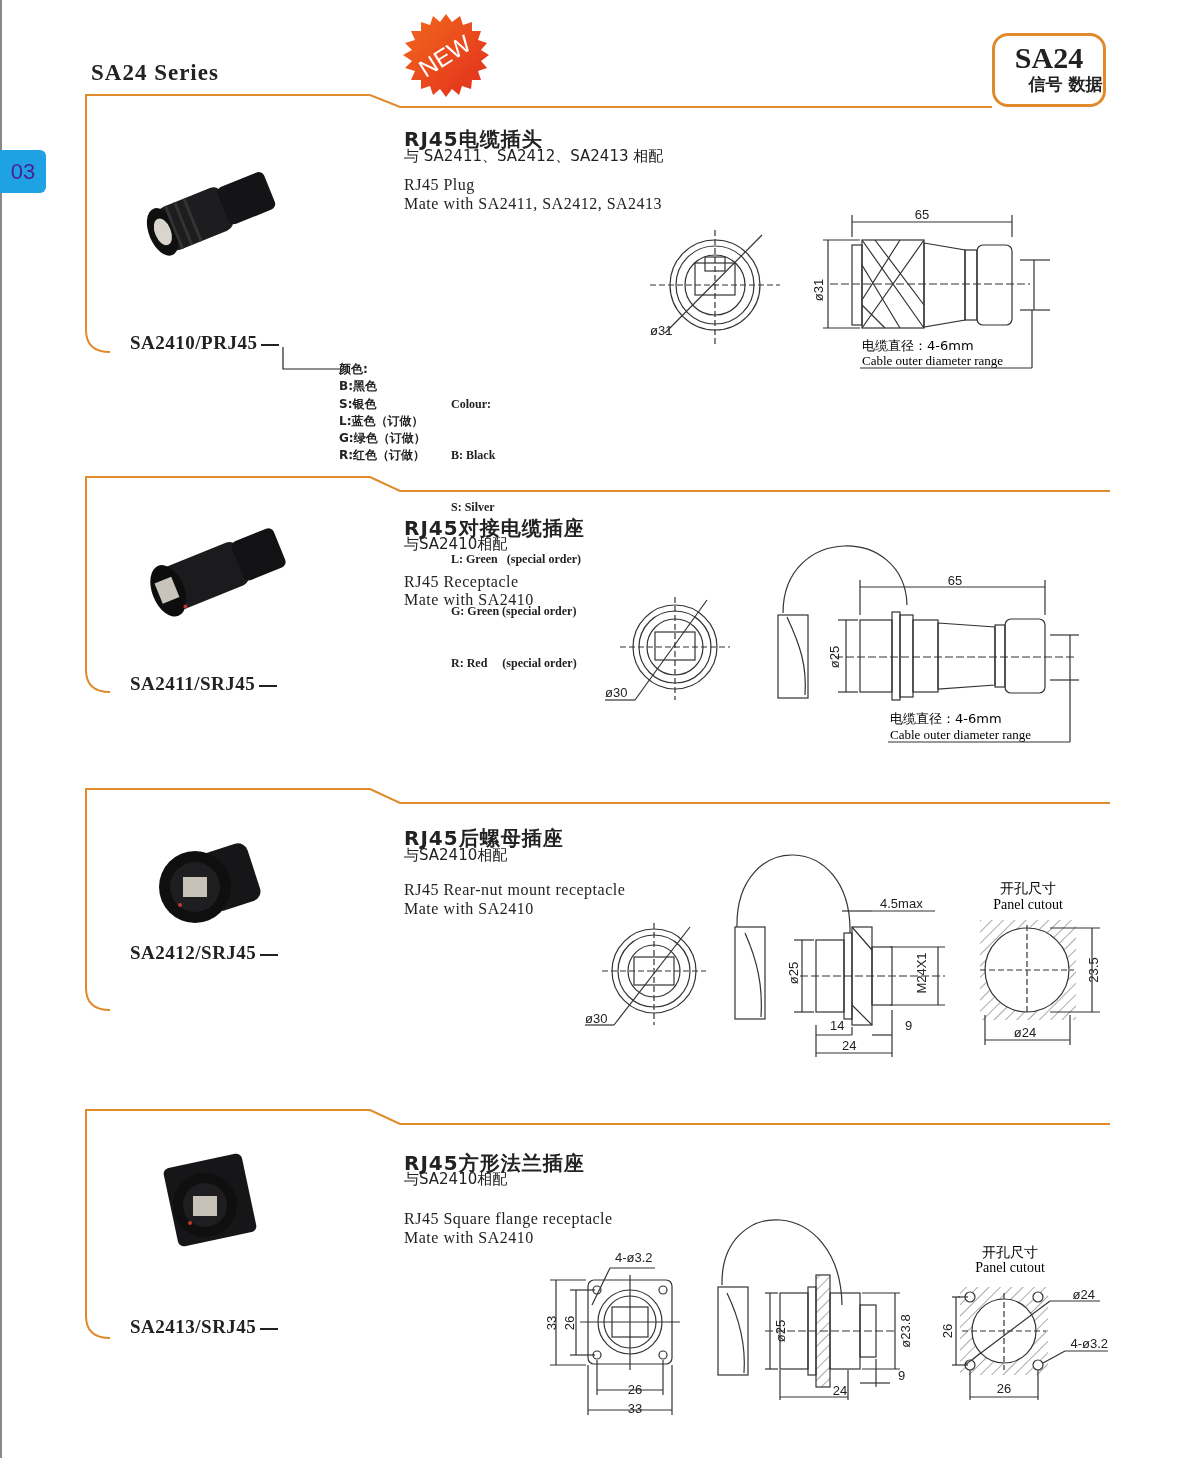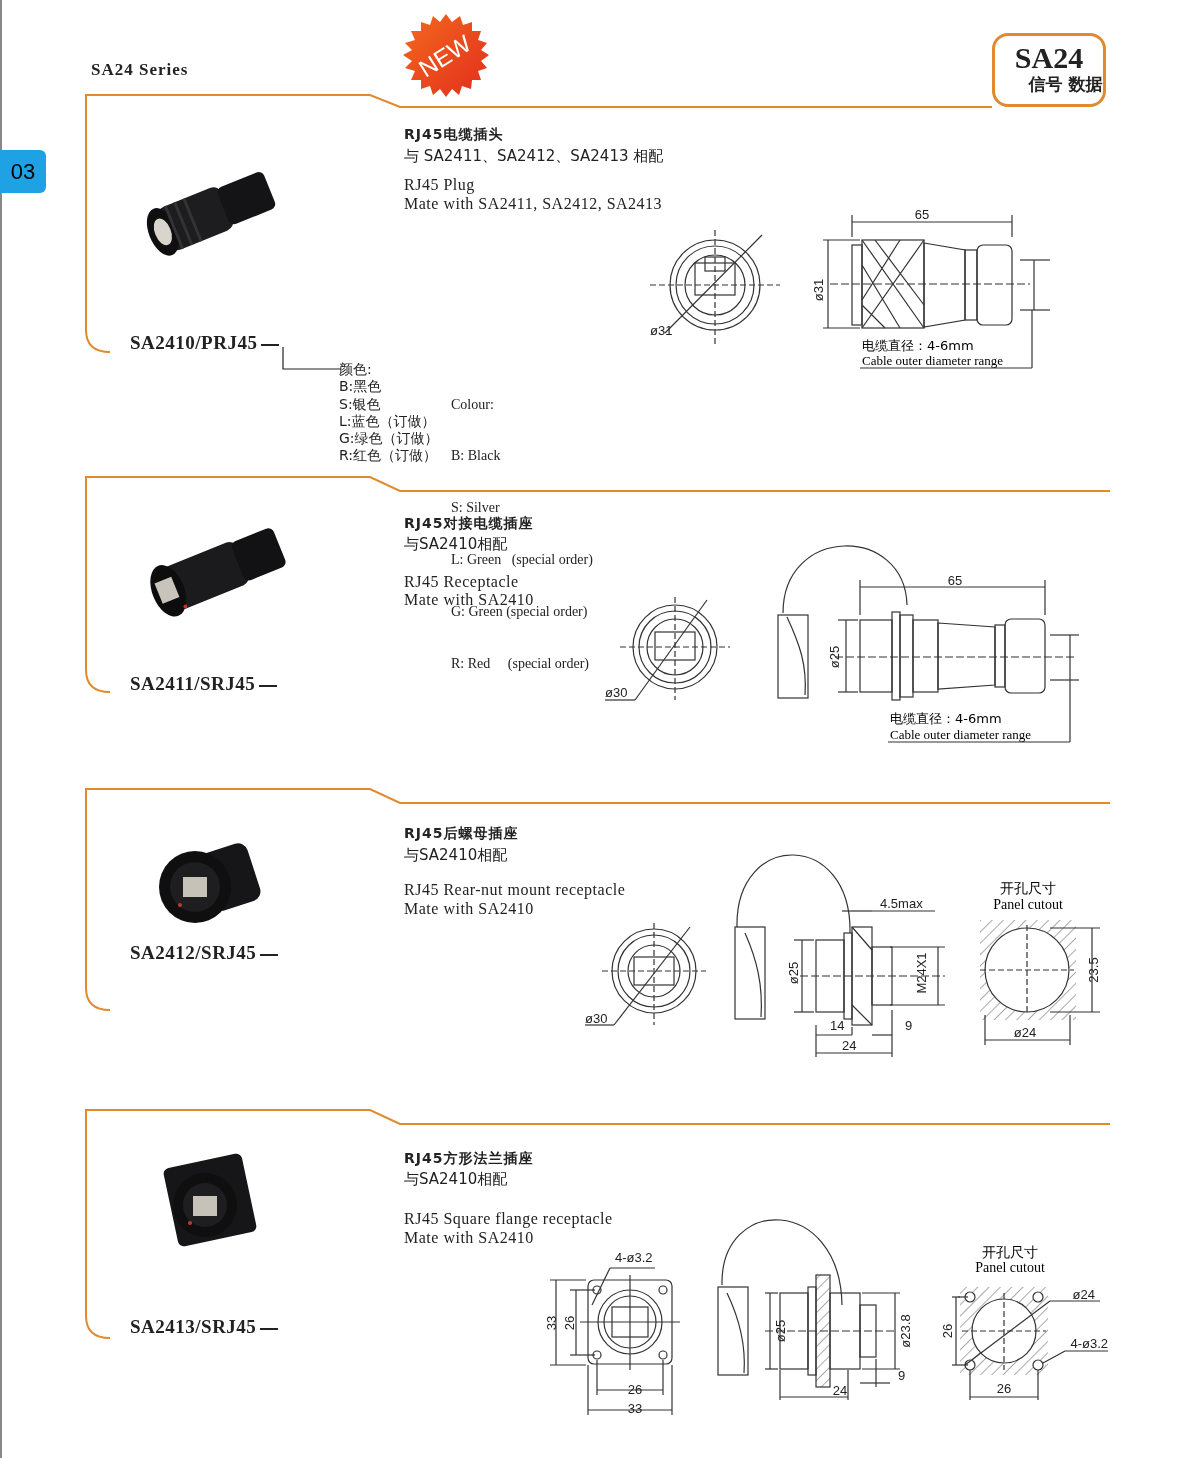--- a/index.html
+++ b/index.html
@@ -1,31 +1,31 @@
 <!DOCTYPE html>
 <html><head>
 <meta charset="utf-8">
 <style>
   html,body{margin:0;padding:0;background:#fff;}
   body{width:1200px;height:1458px;position:relative;overflow:hidden;font-family:"Liberation Serif","DejaVu Serif",serif;color:#222;}
   .abs{position:absolute;}
   .left-edge{position:absolute;left:0;top:0;width:2px;height:1458px;background:#888;}
-  .page-tab{position:absolute;left:0;top:150px;width:46px;height:43px;background:#1ea2e3;border-radius:0 6px 6px 0;color:#000000;font-family:"Liberation Sans",sans-serif;font-size:22px;display:flex;align-items:center;justify-content:center;}
-  .series-title{position:absolute;left:91px;top:60px;font-size:17px;font-weight:bold;letter-spacing:1px;}
+  .page-tab{position:absolute;left:0;top:150px;width:46px;height:43px;background:#1ea2e3;border-radius:0 6px 6px 0;color:#4c1d95;font-family:"Liberation Sans",sans-serif;font-size:22px;display:flex;align-items:center;justify-content:center;}
+  .series-title{position:absolute;left:91px;top:60px;font-size:23px;font-weight:bold;letter-spacing:1px;}
   .new-badge{position:absolute;left:400px;top:12px;width:92px;height:92px;}
   .series-badge{position:absolute;left:992px;top:33px;width:114px;height:74px;border:3px solid #e08a2c;border-radius:16px;box-sizing:border-box;text-align:center;background:#fff;}
   .series-badge .code{font-size:30px;font-weight:bold;line-height:32px;margin-top:6px;}
   .series-badge .sub{font-family:"DejaVu Sans",sans-serif;font-size:17px;font-weight:bold;line-height:20px;padding-left:33px;}
   svg.frame{position:absolute;left:0;top:0;}
-  .title-cn{font-family:"DejaVu Sans",sans-serif;font-weight:bold;font-size:14px;letter-spacing:1px;}
+  .title-cn{font-family:"DejaVu Sans",sans-serif;font-weight:bold;font-size:20px;letter-spacing:1px;}
   .mate-cn{font-family:"DejaVu Sans","Liberation Serif",serif;font-size:15px;}
   .desc-en{font-size:16px;line-height:19px;letter-spacing:.5px;text-align:right;}
   .part{font-size:19px;font-weight:bold;letter-spacing:.5px;}
   .part::after{content:"";display:inline-block;width:18px;height:2px;background:#222;margin-left:4px;vertical-align:middle;}
-  .colour-list{font-size:14px;line-height:17.3px;}
+  .colour-list{font-size:12px;line-height:17.3px;font-weight:bold;}
   .colour-list .cn{font-family:"DejaVu Sans",sans-serif;}
   .photo{position:absolute;}
   .dim{font-family:"Liberation Sans",sans-serif;font-size:13px;fill:#222;}
   .cap-cn{font-family:"DejaVu Sans",sans-serif;}
 </style>
 </head>
 <body>
 
 <div class="left-edge"></div>
 <div class="page-tab">

